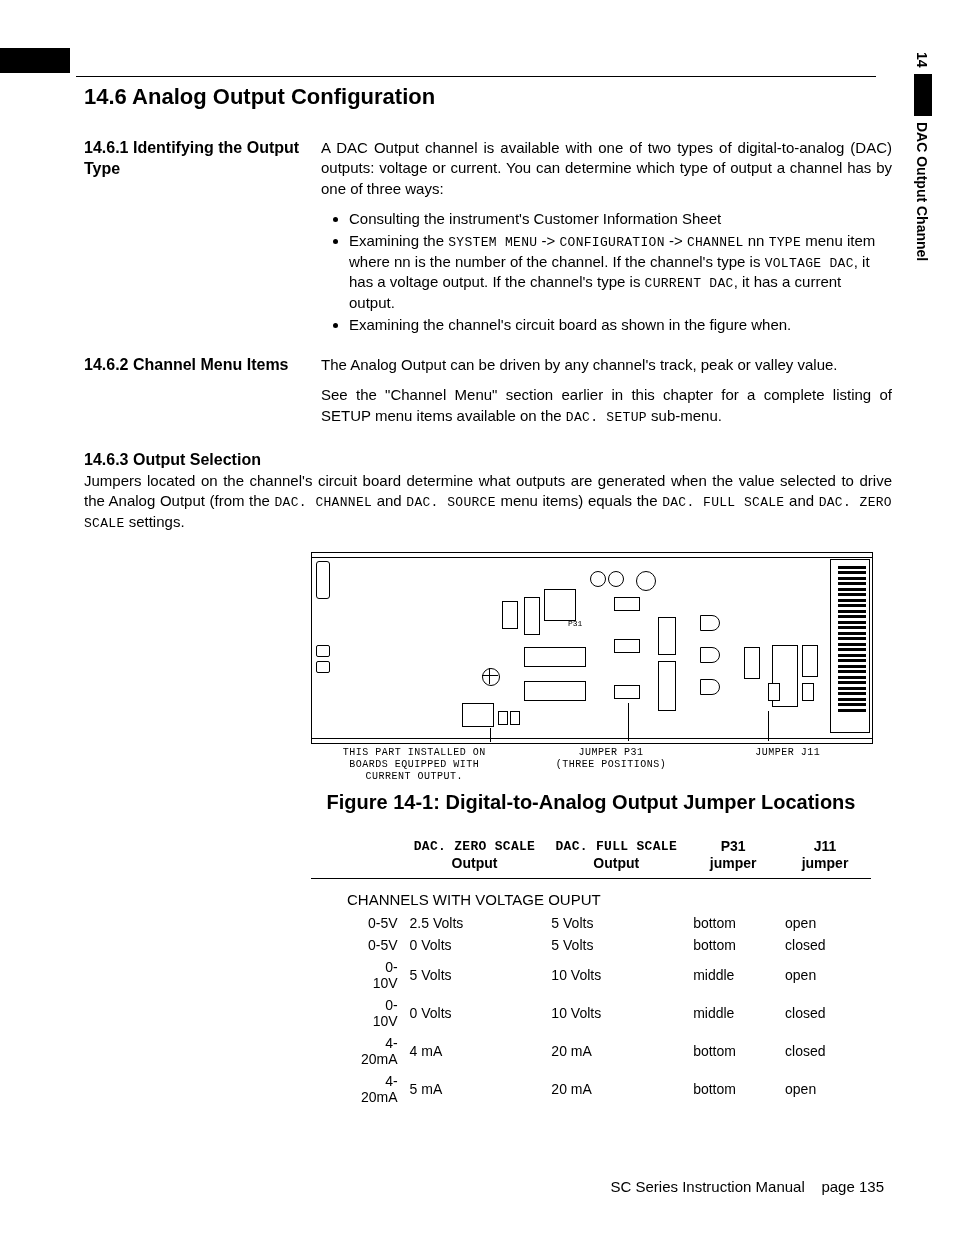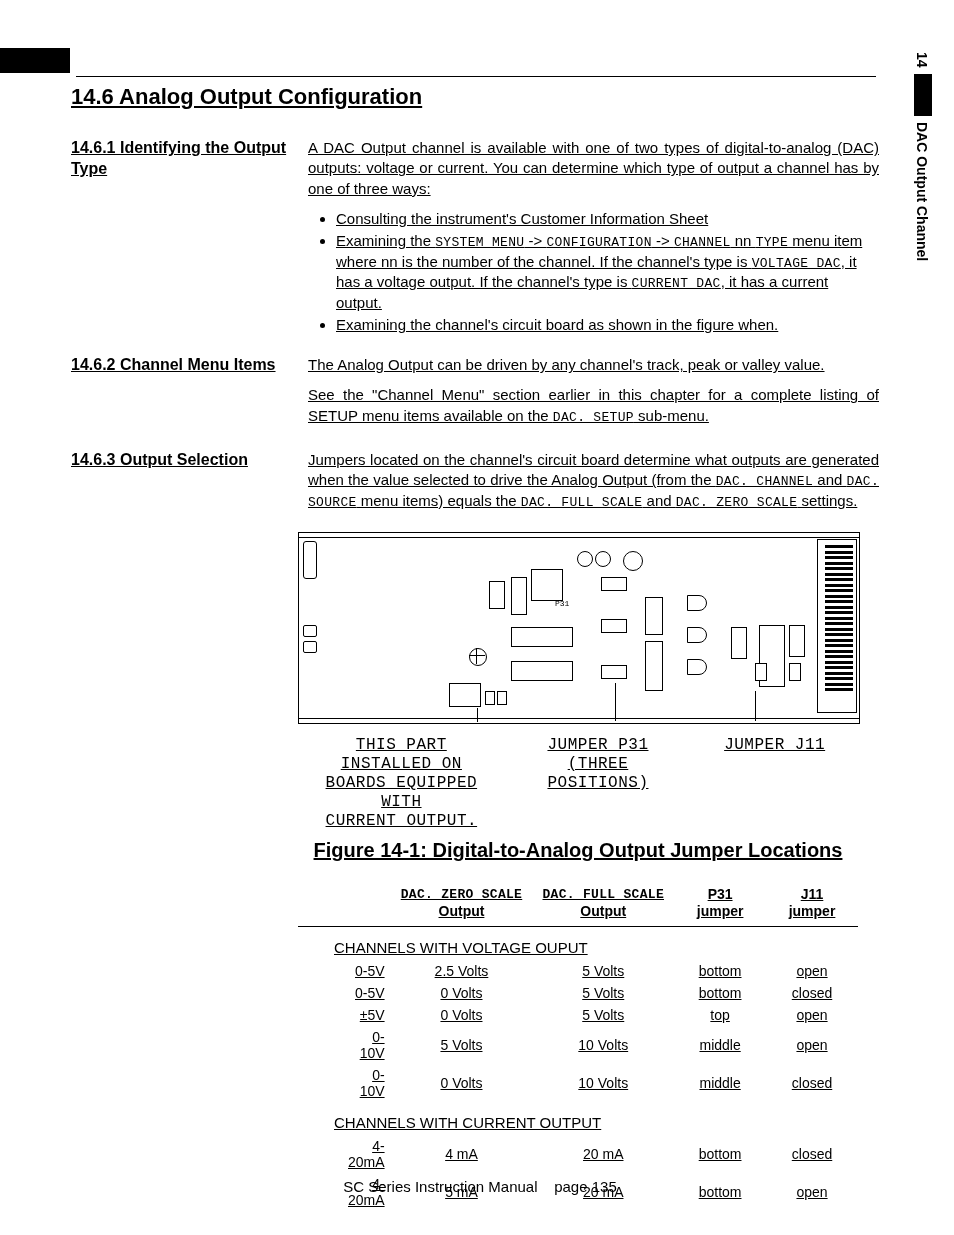--- a/index.html
+++ b/index.html
@@ -50,23 +50,22 @@
     top: 122px;
     right: 24px;
     font-weight: bold;
     font-size: 14px;
     writing-mode: vertical-rl;
     font-family: "Arial Narrow", Arial, sans-serif;
   }
   .page-content {
     position: absolute;
     top: 84px;
-    left: 71px;
+    left: 84px;
     width: 808px;
-    text-decoration: underline;
   }
   h2.section-title {
     font-family: "Arial Narrow", Arial, sans-serif;
     font-weight: bold;
     font-size: 22px;
     margin: 0 0 28px 0;
   }
   .subsection {
     display: flex;
     margin-bottom: 6px;
@@ -109,25 +108,25 @@
     width: 560px;
     height: 190px;
     position: relative;
     background: #fff;
     overflow: hidden;
   }
   .fig-caption-row {
     width: 560px;
     display: flex;
     justify-content: space-around;
-    font-size: 16px;
+    font-size: 10px;
     font-family: "Courier New", monospace;
     text-align: center;
     letter-spacing: 0.5px;
-    margin-top: 12px;
+    margin-top: 3px;
     line-height: 1.2;
   }
   .fig-caption {
     text-align: center;
     font-family: "Arial Narrow", Arial, sans-serif;
     font-weight: bold;
     font-size: 20px;
     margin-top: 8px;
     width: 560px;
   }
@@ -142,36 +141,36 @@
     border-bottom: 1px solid #000;
     padding: 4px 6px 6px 6px;
     font-weight: bold;
     text-align: center;
     vertical-align: bottom;
     line-height: 1.2;
   }
   table.config th .mono { display:block; margin-bottom:1px;}
   table.config td {
     padding: 3px 6px;
-    text-align: center;
+    text-align: left;
   }
   table.config td.left { text-align: right; padding-left: 50px;}
   table.config tr.group td {
     text-align: left;
     padding-left: 36px;
     padding-top: 12px;
     padding-bottom: 4px;
     font-size: 15px;
   }
   .footer {
     position: absolute;
     bottom: 40px;
     left: 76px;
     width: 808px;
-    text-align: center;
+    text-align: right;
     font-size: 15px;
   }
   
   .sch { position:absolute; border:1px solid #000; background:#fff;}
   .sch.round { border-radius:50%; }
   .sch-line { position:absolute; background:#000;}
   .sch-label { position:absolute; font-size:8px; font-family:"Courier New",monospace;}
   .connector { position:absolute; right:6px; top:10px; width:36px; height:168px;}
   .connector .pin { height:3px; background:#000; margin:2.5px 0 2.5px 8px;}
   .connector-frame{position:absolute;right:2px;top:6px;width:38px;height:172px;border:1px solid #000;}
@@ -211,21 +210,21 @@
       <div class="sub-head">14.6.2 Channel Menu Items</div>
     </div>
     <div class="sub-right">
       <p>The Analog Output can be driven by any channel's track, peak or valley value.</p>
       <p class="just">
         <span>See the "Channel Menu" section earlier in this chapter for a complete listing of SETUP menu items available on the </span><span class="mono">DAC. SETUP</span><span> sub-menu.</span>
       </p>
     </div>
   </div>
 
-  <div class="subsection" style="margin-top:14px;">
+  <div class="subsection" style="margin-top:14px;flex-direction:column;">
     <div class="sub-left">
       <div class="sub-head">14.6.3 Output Selection</div>
     </div>
     <div class="sub-right">
       <p class="just">
         <span>Jumpers located on the channel's circuit board determine what outputs are generated when the value selected to drive the Analog Output (from the </span><span class="mono">DAC. CHANNEL</span><span> and </span><span class="mono">DAC. SOURCE</span><span> menu items) equals the </span><span class="mono">DAC. FULL SCALE</span><span> and </span><span class="mono">DAC. ZERO SCALE</span><span> settings.</span>
       </p>
     </div>
   </div>
 
@@ -343,43 +342,33 @@
           <td>open</td>
         </tr>
       <tr>
           <td class="left">0-5V</td>
           <td>0 Volts</td>
           <td>5 Volts</td>
           <td>bottom</td>
           <td>closed</td>
         </tr>
       <tr>
-          <td class="left">±5V</td>
-          <td>0 Volts</td>
-          <td>5 Volts</td>
-          <td>top</td>
-          <td>open</td>
-        </tr>
-      <tr>
           <td class="left">0-10V</td>
           <td>5 Volts</td>
           <td>10 Volts</td>
           <td>middle</td>
           <td>open</td>
         </tr>
       <tr>
           <td class="left">0-10V</td>
           <td>0 Volts</td>
           <td>10 Volts</td>
           <td>middle</td>
           <td>closed</td>
         </tr>
-      <tr class="group">
-          <td colspan="5">CHANNELS WITH CURRENT OUTPUT</td>
-        </tr>
       <tr>
           <td class="left">4-20mA</td>
           <td>4 mA</td>
           <td>20 mA</td>
           <td>bottom</td>
           <td>closed</td>
         </tr>
       <tr>
           <td class="left">4-20mA</td>
           <td>5 mA</td>

